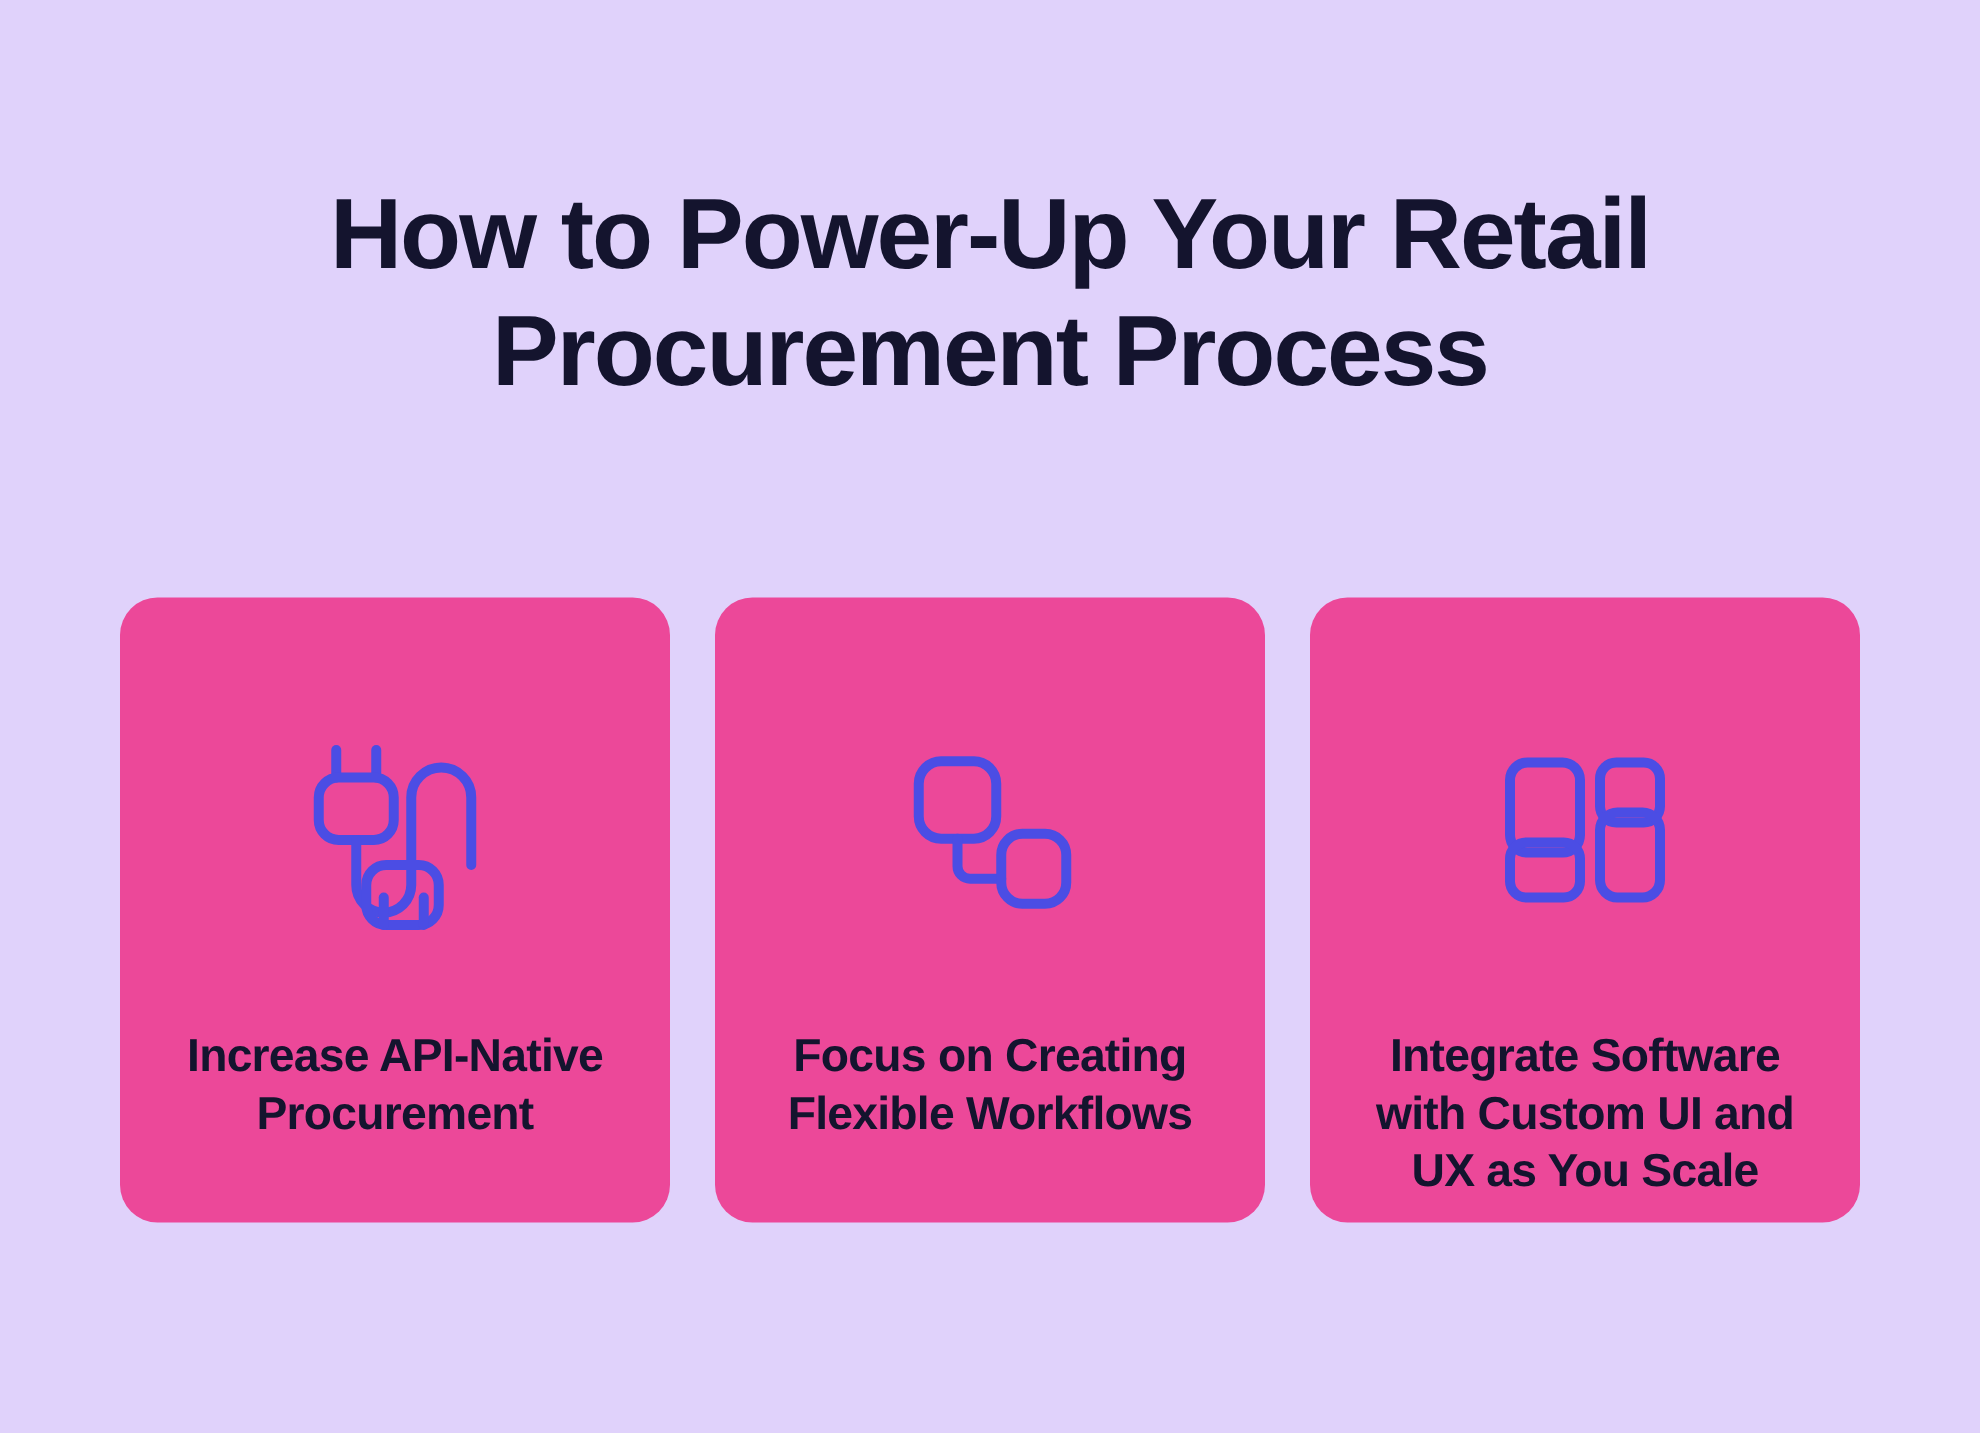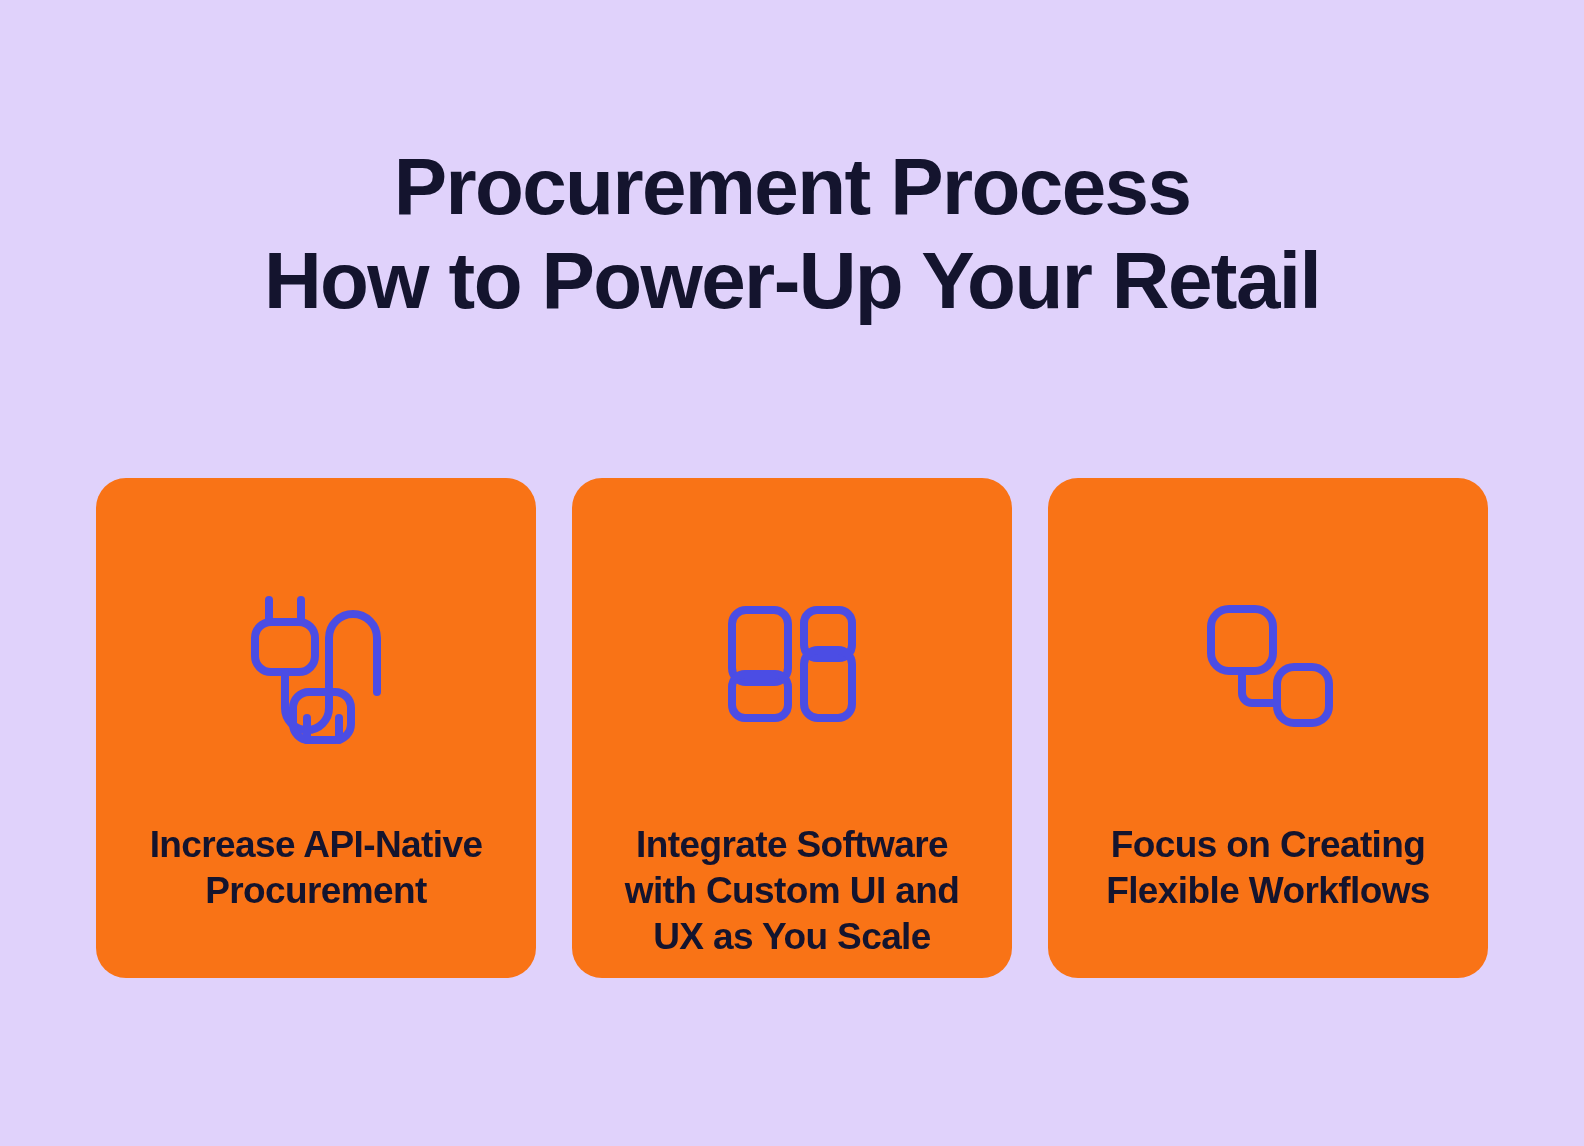--- a/index.html
+++ b/index.html
@@ -46,21 +46,21 @@
     top: 478px;
     width: 1392px;
     height: 500px;
     display: flex;
     justify-content: space-between;
     align-items: stretch;
   }
   .card {
     width: 440px;
     height: 500px;
-    background: #f97316;
+    background: #ec4899;
     border-radius: 30px;
     box-sizing: border-box;
     display: flex;
     flex-direction: column;
     align-items: center;
     justify-content: flex-start;
     padding: 0;
   }
   .card-icon {
     margin-top: 118px;
@@ -84,22 +84,22 @@
     letter-spacing: -0.6px;
     color: #14142e;
   }
 </style>
 </head>
 <body>
 
 <div class="poster">
 
   <div class="title-block">
+    <span class="title-line">How to Power-Up Your Retail</span>
     <span class="title-line">Procurement Process</span>
-    <span class="title-line">How to Power-Up Your Retail</span>
   </div>
 
   <div class="cards">
 
     <div class="card">
       <div class="card-icon">
         <svg width="150" height="140" viewBox="0 0 150 140" fill="none" stroke="#4b4de4" stroke-width="8" stroke-linecap="round" stroke-linejoin="round">
 
           <path d="M28 4 L28 26"></path>
           <path d="M60 4 L60 26"></path>
@@ -116,52 +116,52 @@
       </div>
       <div class="card-title">
         <span>Increase API-Native</span>
         <br>
         <span>Procurement</span>
       </div>
     </div>
 
     <div class="card">
       <div class="card-icon">
+        <svg width="134" height="130" viewBox="0 0 134 130" fill="none" stroke="#4b4de4" stroke-width="8" stroke-linecap="round" stroke-linejoin="round">
+
+          <rect x="10" y="8" width="62" height="62" rx="18"></rect>
+
+          <path d="M41 70 L41 92 A10 10 0 0 0 51 102 L76 102"></path>
+
+          <rect x="76" y="66" width="52" height="56" rx="17"></rect>
+        </svg>
+      </div>
+      <div class="card-title">
+        <span>Focus on Creating</span>
+        <br>
+        <span>Flexible Workflows</span>
+      </div>
+    </div>
+
+    <div class="card">
+      <div class="card-icon">
         <svg width="130" height="122" viewBox="0 0 130 122" fill="none" stroke="#4b4de4" stroke-width="8" stroke-linecap="round" stroke-linejoin="round">
 
           <rect x="5" y="5" width="56" height="72" rx="14"></rect>
 
           <rect x="77" y="5" width="48" height="48" rx="13"></rect>
 
           <rect x="5" y="93" width="56" height="44" rx="13" transform="translate(0,-24)"></rect>
 
           <rect x="77" y="69" width="48" height="68" rx="14" transform="translate(0,-24)"></rect>
         </svg>
       </div>
       <div class="card-title">
         <span>Integrate Software</span>
         <br>
         <span>with Custom UI and</span>
         <br>
         <span>UX as You Scale</span>
       </div>
     </div>
 
-    <div class="card">
-      <div class="card-icon">
-        <svg width="134" height="130" viewBox="0 0 134 130" fill="none" stroke="#4b4de4" stroke-width="8" stroke-linecap="round" stroke-linejoin="round">
-
-          <rect x="10" y="8" width="62" height="62" rx="18"></rect>
-
-          <path d="M41 70 L41 92 A10 10 0 0 0 51 102 L76 102"></path>
-
-          <rect x="76" y="66" width="52" height="56" rx="17"></rect>
-        </svg>
-      </div>
-      <div class="card-title">
-        <span>Focus on Creating</span>
-        <br>
-        <span>Flexible Workflows</span>
-      </div>
-    </div>
-
   </div>
 </div>
 
 </body></html>

